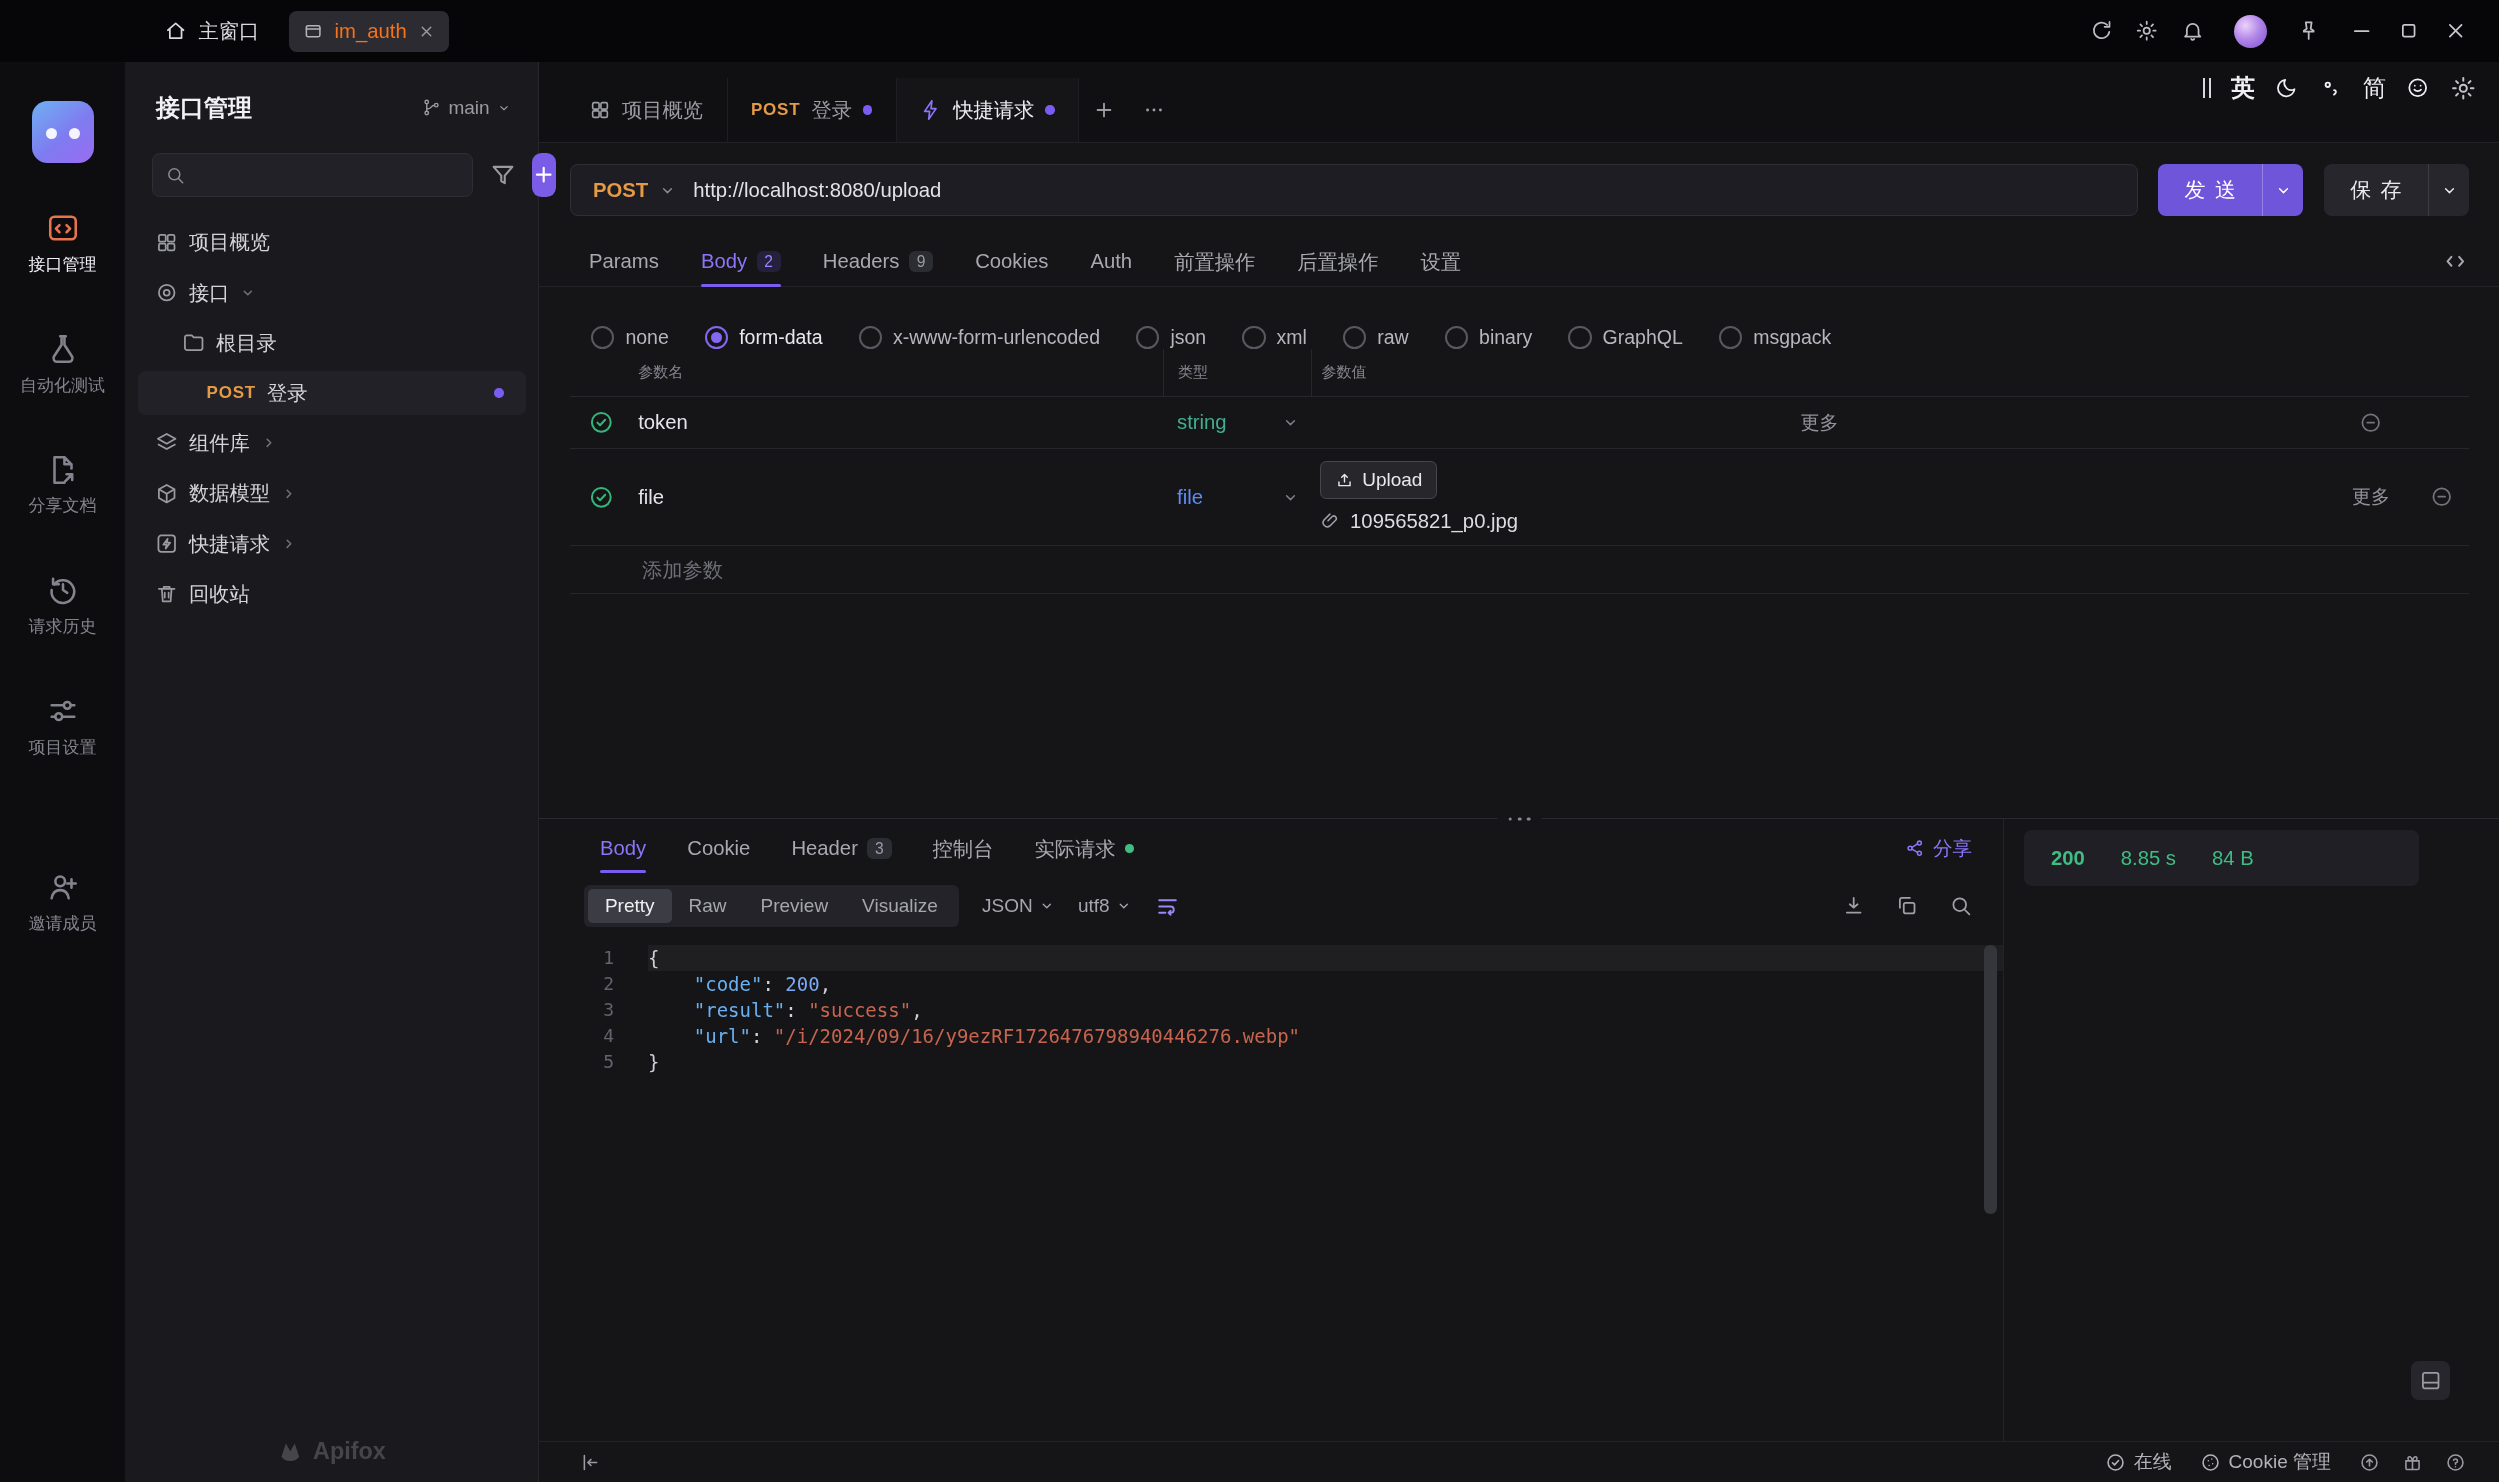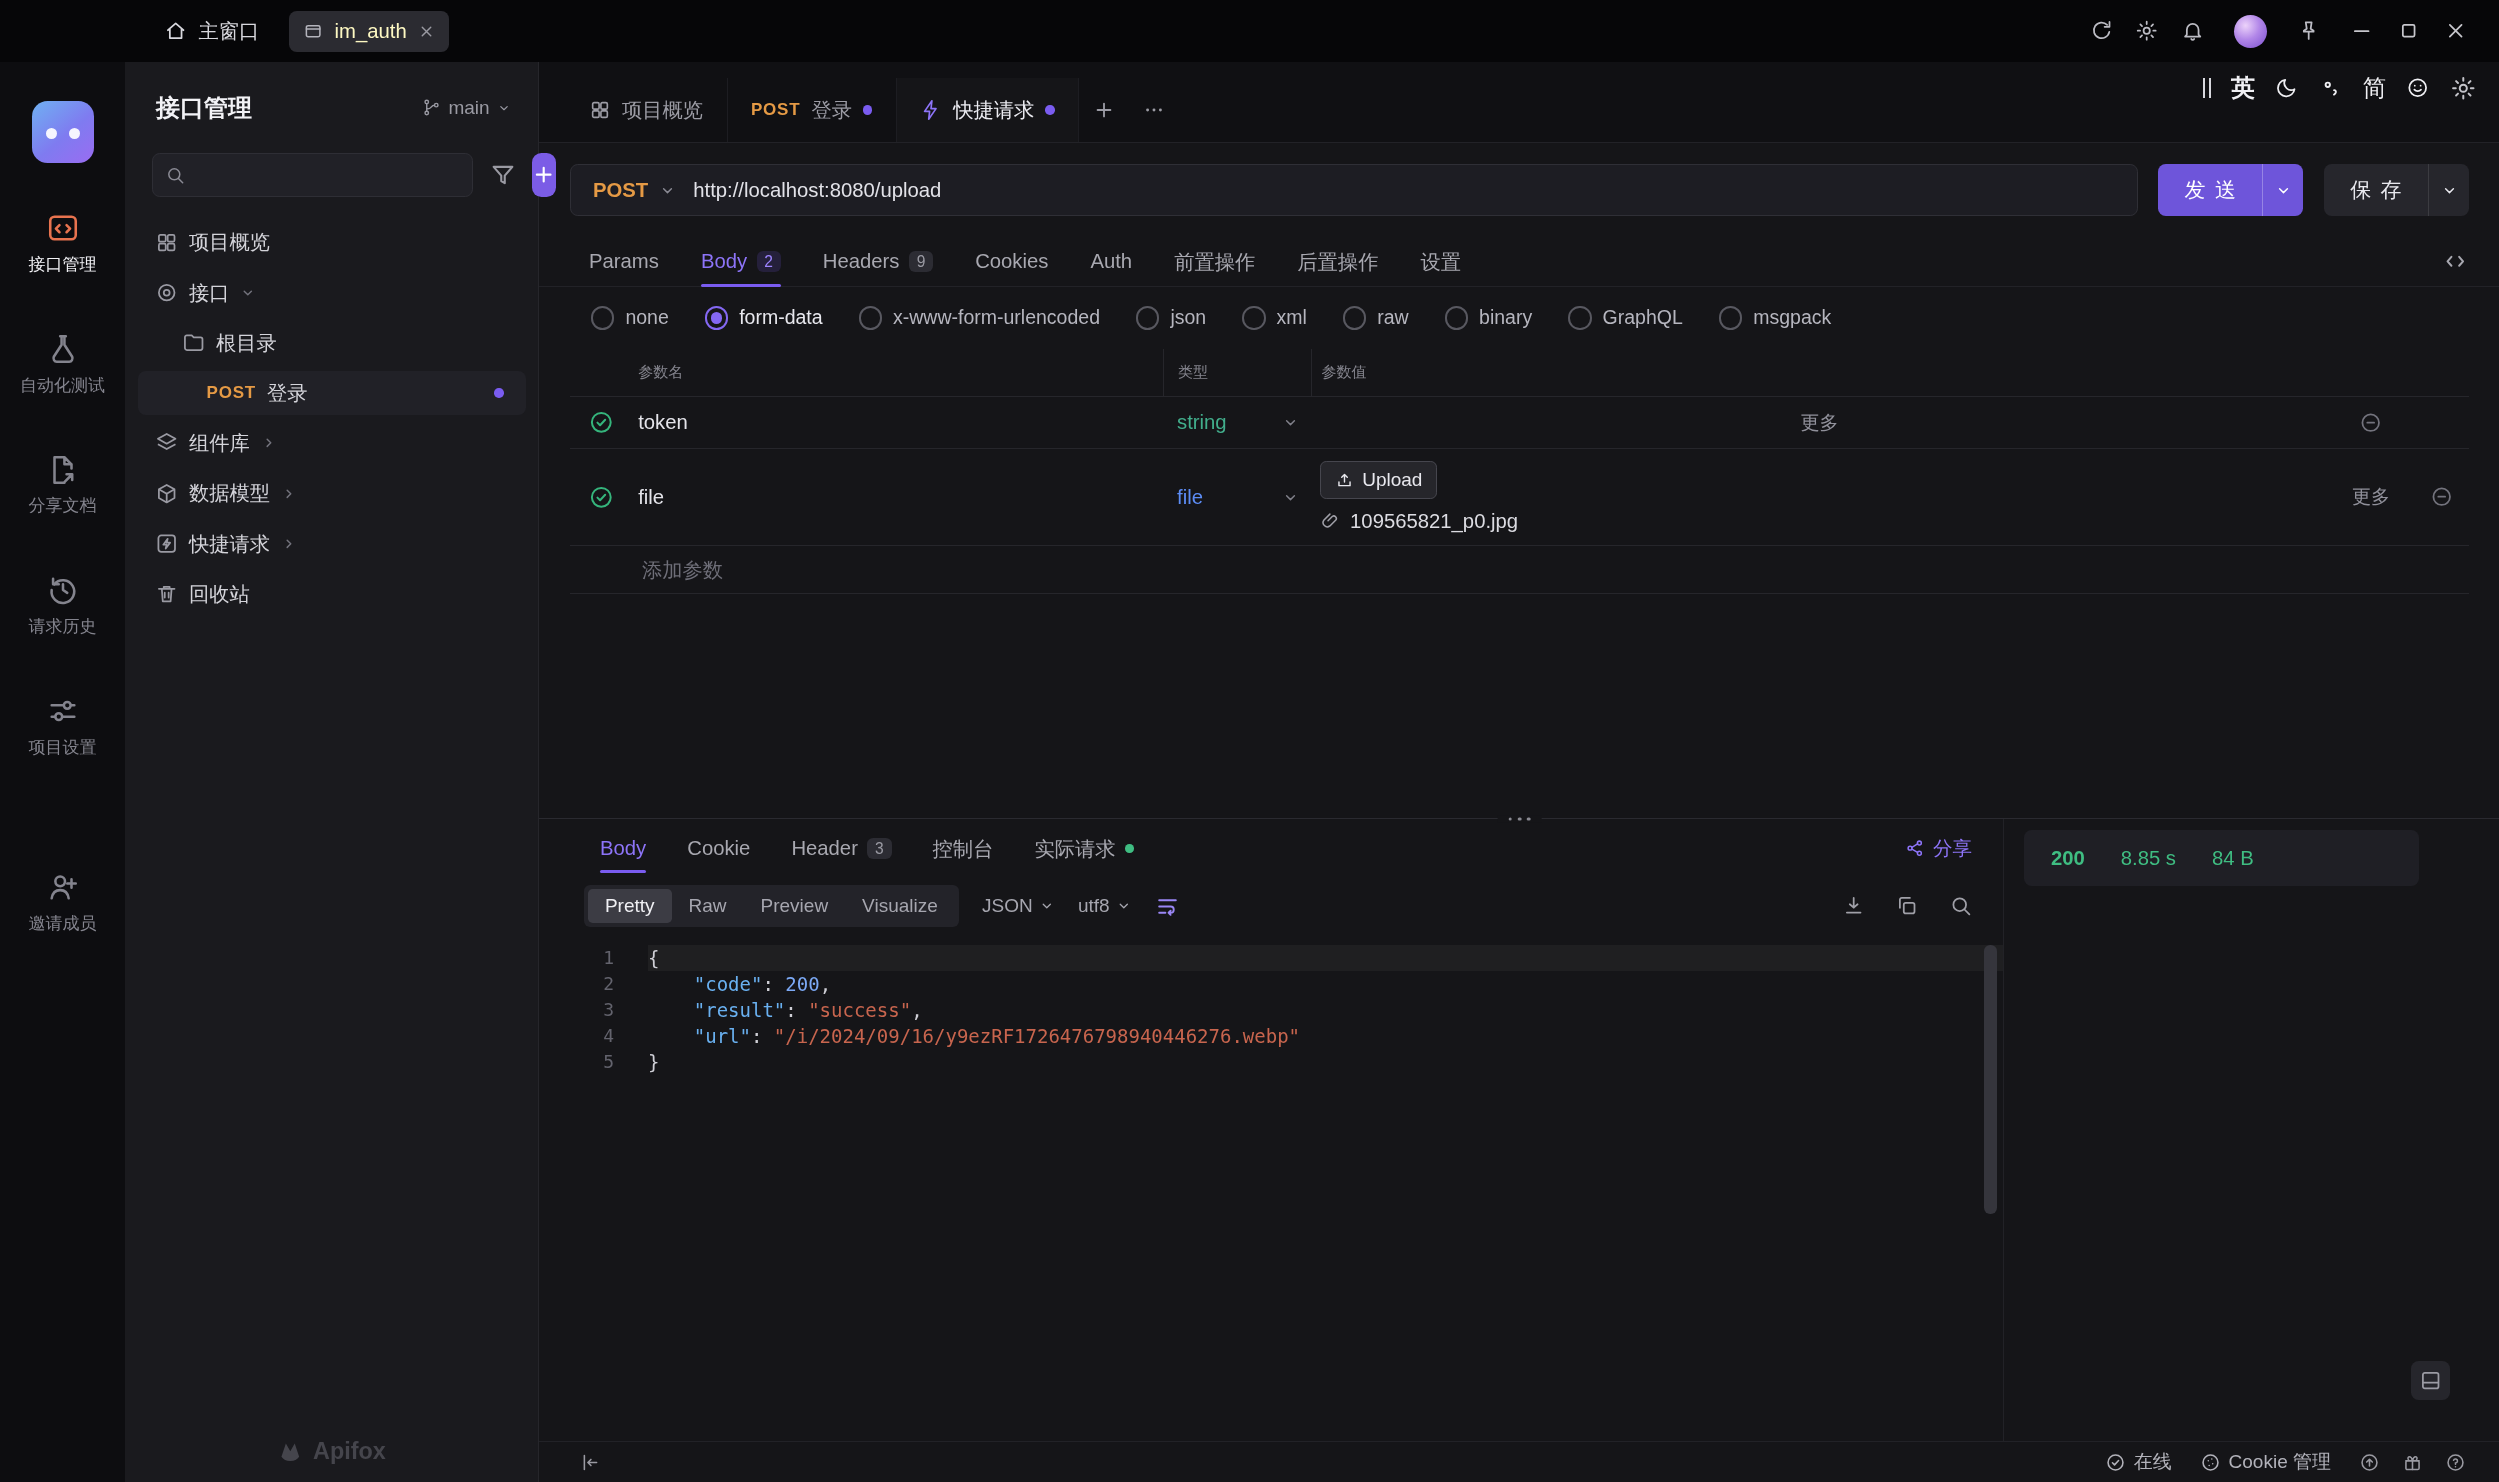--- a/index.html
+++ b/index.html
@@ -9,21 +9,21 @@
   .ic{display:inline-flex;flex-shrink:0}
   .ic svg{width:100%;height:100%;display:block}
 
   
   .titlebar{height:62px;background:#060608;display:flex;align-items:center;justify-content:space-between;
             padding:0 33px 0 164px}
   .tb-left{display:flex;align-items:center;gap:30px}
   .tb-home{display:flex;align-items:center;gap:11px;color:#d8d8de}
   .tb-home .ic{width:23.4px;height:23.4px}
   .tb-tab{display:flex;align-items:center;gap:11px;background:#2b2b31;border-radius:7.8px;height:41px;
-          padding:0 14px;color:#fef9c3}
+          padding:0 14px;color:#f97316}
   .tb-tab .ic{width:20.3px;height:20.3px;color:#b4b4bc}
   .tb-right{display:flex;align-items:center;gap:22px;color:#bcbcc4}
   .tb-right .ic{width:23.4px;height:23.4px}
   .avatar{width:33px;height:33px;border-radius:50%;margin:0 7.8px;
           background:radial-gradient(circle at 35% 32%,#ecd2fa 0%,#b287e8 45%,#7a4ecf 100%)}
   .win-group{display:flex;align-items:center;gap:23.4px;margin-left:7.8px;color:#c6c6cc}
 
   
   .ime{position:absolute;top:72px;right:23.4px;z-index:60;display:flex;align-items:center;gap:20.3px;color:#f0f0f4}
   .ime-handle{width:7.8px;height:20.3px;border-left:2.3px solid #d8d8de;border-right:2.3px solid #d8d8de}
@@ -113,21 +113,21 @@
   .req-tabs{display:flex;align-items:center;gap:42px;padding:0 31px 0 50px;height:50px;
             border-bottom:0.8px solid #222227}
   .rtab{display:flex;align-items:center;gap:9.4px;color:#a8a8b0;height:100%;position:relative;cursor:pointer}
   .rtab.active{color:#8d74f8}
   .rtab.active::after{content:"";position:absolute;left:0;right:0;bottom:-0.8px;height:3.1px;background:#7a5cf0;
             border-radius:1.6px}
   .badge{font-size:15.6px;padding:3.1px 7.8px;border-radius:6.2px;background:#2c2c33;color:#9b9ba4;line-height:1}
   .badge.purple{background:rgba(122,92,240,.16);color:#9d84ff}
   .code-btn{margin-left:auto;width:26.6px;height:26.6px;color:#a8a8b0}
 
-  .body-types{display:flex;align-items:center;gap:36px;padding:0 31px 0 52px;height:62px}
+  .body-types{display:flex;align-items:flex-end;gap:36px;padding:0 31px 0 52px;height:62px}
   .radio-item{display:flex;align-items:center;gap:11px;font-size:19.5px;color:#b6b6bf;cursor:pointer}
   .radio{width:23.4px;height:23.4px;border-radius:50%;border:2.3px solid #585860;position:relative}
   .radio-item.checked{color:#e8e8ee}
   .radio-item.checked .radio{border-color:#8468f2}
   .radio-item.checked .radio::after{content:"";position:absolute;inset:3.9px;border-radius:50%;background:#8468f2}
 
   .param-table{margin:0 31px}
   .pt-row{display:grid;grid-template-columns:62px 531px 148px 1fr 86px 55px;align-items:center;
           border-bottom:0.8px solid #26262b;min-height:52px}
   .pt-head{min-height:48px;color:#85858e;font-size:15px}

